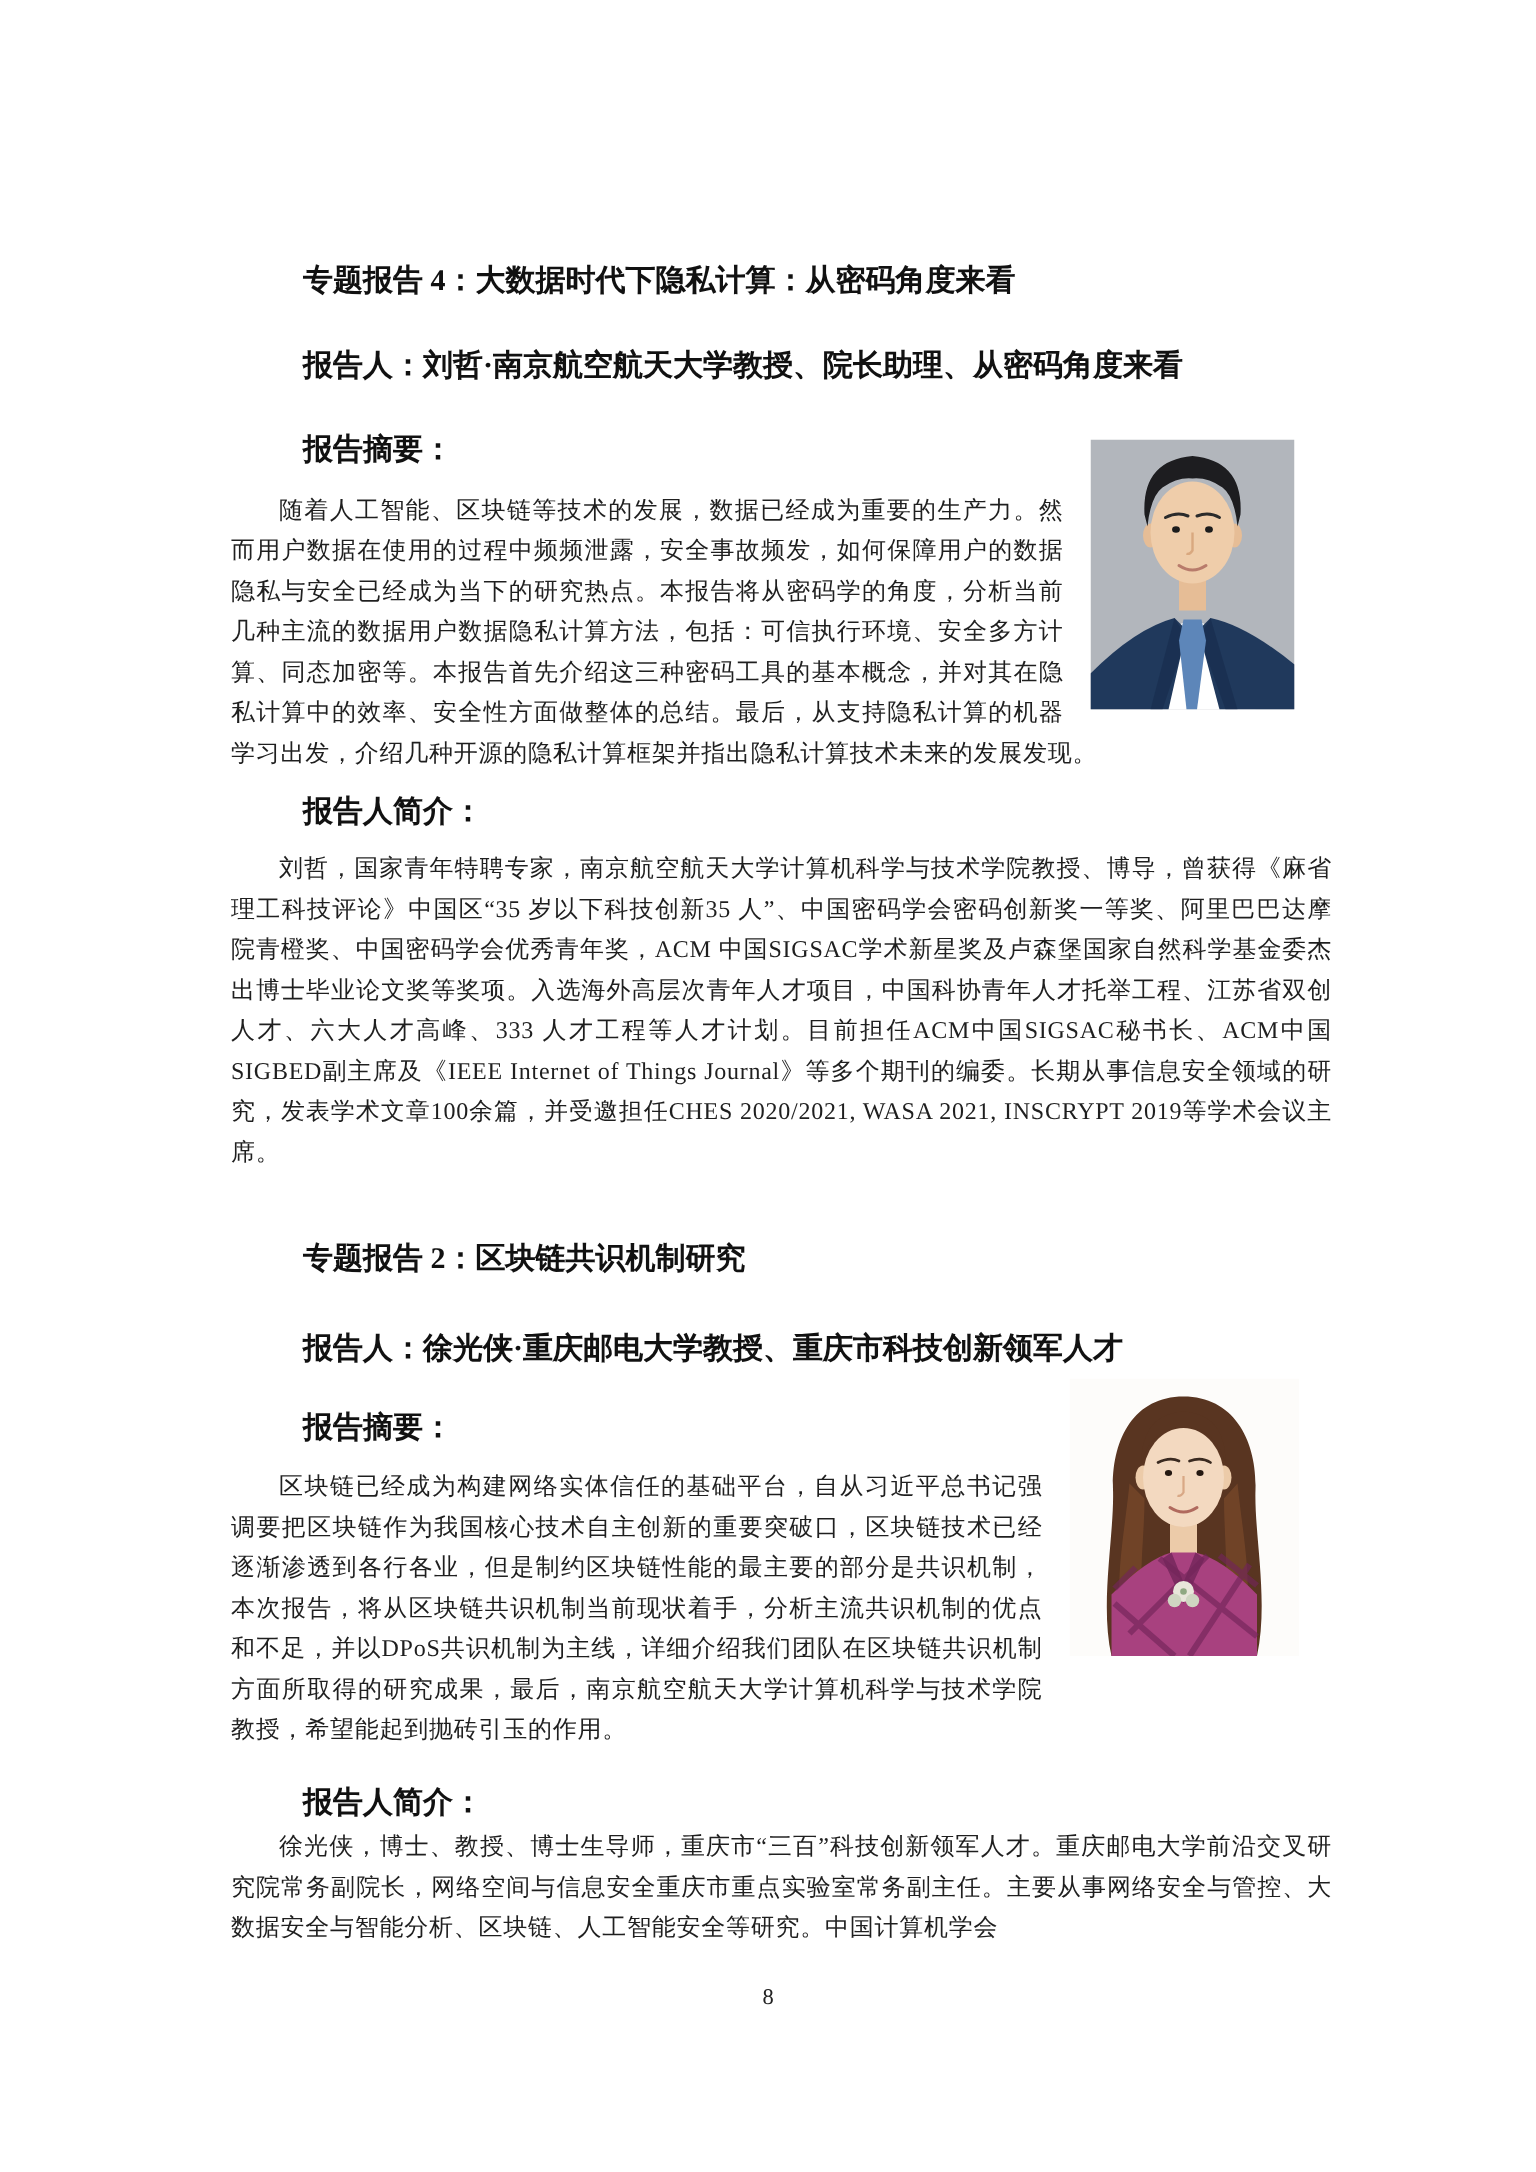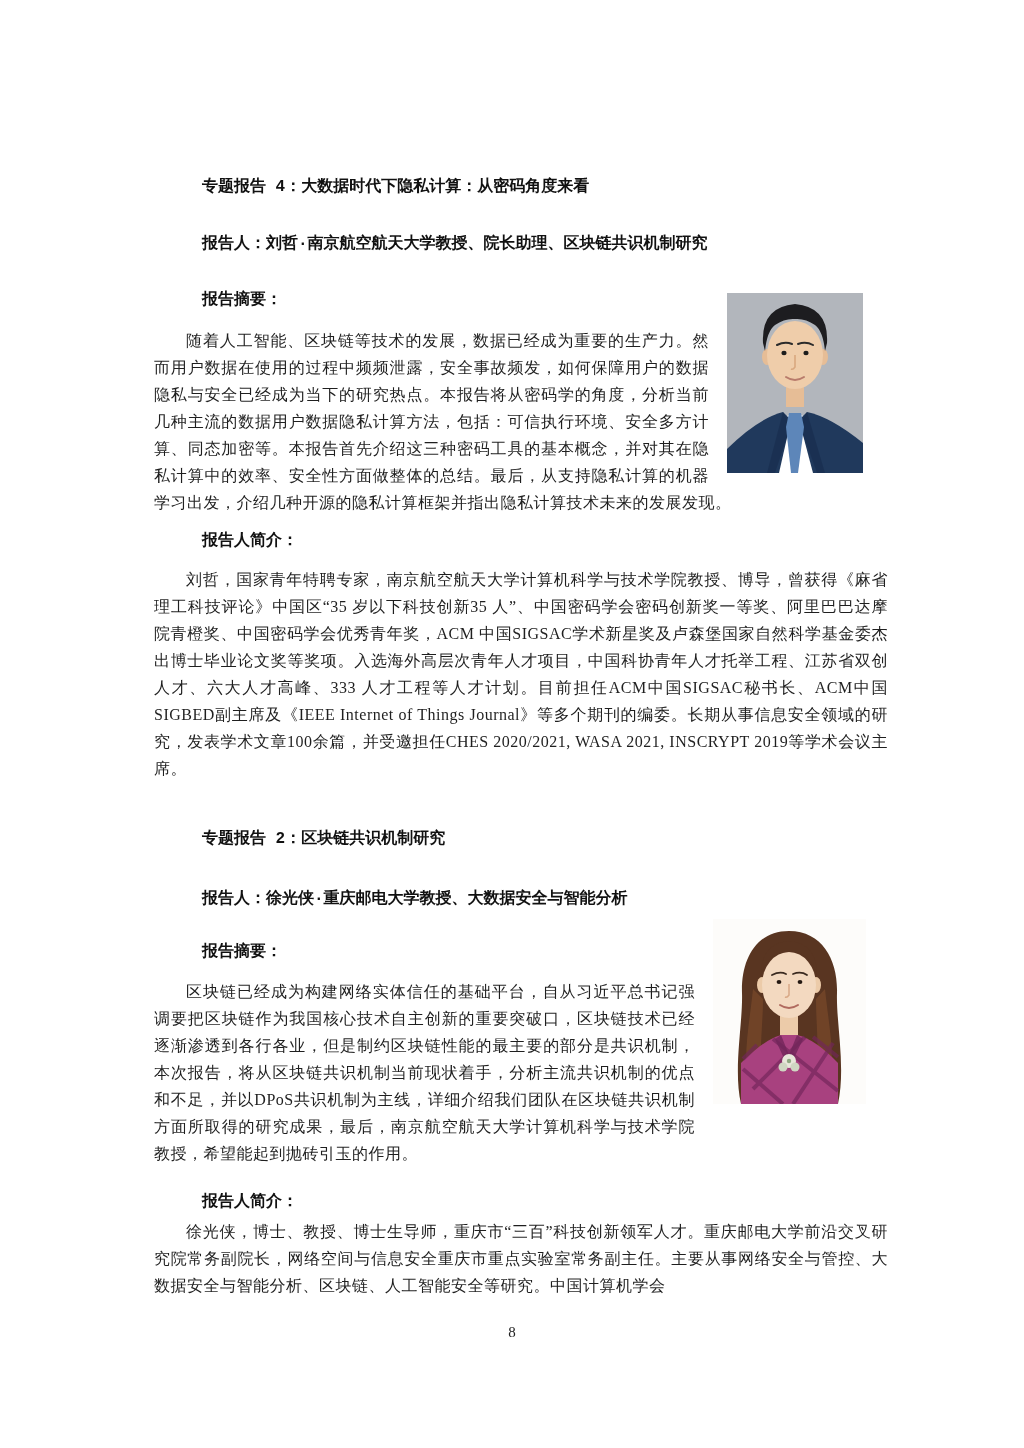--- a/index.html
+++ b/index.html
@@ -10,23 +10,23 @@
     font-family:"Liberation Serif","DejaVu Serif",serif;
     color:#1f1f1f;
     overflow:hidden;
   }
   .content{
     position:absolute;
     left:154px;top:176px;
     width:734px;
   }
   .h{
-    font-family:Liberation Mono, monospace;
+    font-family:Liberation Serif, serif;
     font-weight:bold;
-    font-size:16px;
+    font-size:20px;
     line-height:22px;
     padding-left:48px;
     color:#111111;
   }
   .title4{margin:0 0 35px 0;}
   .speaker4{margin:0 0 34px 0;}
   .abslabel4{margin:0 0 16px 0;}
   .biolabel4{margin:14px 0 14px 0;}
   .title5{margin:46px 0 38px 0;}
   .speaker5{margin:0 0 31px 0;}
@@ -61,21 +61,21 @@
     color:#222222;
   }
 </style>
 </head>
 <body>
 
 <div class="page">
   <div class="content">
 
     <div class="h title4">专题报告 4：大数据时代下隐私计算：从密码角度来看</div>
-    <div class="h speaker4">报告人：刘哲·南京航空航天大学教授、院长助理、区块链共识机制研究</div>
+    <div class="h speaker4">报告人：刘哲·南京航空航天大学教授、院长助理、从密码角度来看</div>
 
     <div class="absblock">
       <svg class="photo photo1" viewBox="0 0 136 180" role="img" aria-label="刘哲证件照：深色西装蓝色领带">
         <rect x="0" y="0" width="136" height="180" fill="#b2b6bc"></rect>
         <rect x="59" y="88" width="18" height="26" fill="#e6bd96"></rect>
         <path d="M26,180 L26,152 Q48,128 62,122 L74,122 Q88,128 110,152 L110,180 Z" fill="#ffffff"></path>
         <path d="M0,180 L0,156 Q30,126 56,119 L64,127 L52,180 Z" fill="#20395c"></path>
         <path d="M136,180 L136,150 Q104,124 80,119 L72,127 L86,180 Z" fill="#20395c"></path>
         <path d="M56,119 L64,132 L58,150 L48,180 L40,180 Z" opacity="0.55" fill="#16294a"></path>
         <path d="M80,119 L72,132 L80,152 L90,180 L98,180 Z" opacity="0.55" fill="#16294a"></path>
@@ -94,21 +94,21 @@
         <path d="M59,84 q9,6 18,0" stroke="#b87b6b" stroke-width="2" fill="none" stroke-linecap="round"></path>
       </svg>
       <div class="h abslabel4">报告摘要：</div>
       <p class="body">随着人工智能、区块链等技术的发展，数据已经成为重要的生产力。然而用户数据在使用的过程中频频泄露，安全事故频发，如何保障用户的数据隐私与安全已经成为当下的研究热点。本报告将从密码学的角度，分析当前几种主流的数据用户数据隐私计算方法，包括：可信执行环境、安全多方计算、同态加密等。本报告首先介绍这三种密码工具的基本概念，并对其在隐私计算中的效率、安全性方面做整体的总结。最后，从支持隐私计算的机器学习出发，介绍几种开源的隐私计算框架并指出隐私计算技术未来的发展发现。</p>
     </div>
 
     <div class="h biolabel4">报告人简介：</div>
     <p class="body">刘哲，国家青年特聘专家，南京航空航天大学计算机科学与技术学院教授、博导，曾获得《麻省理工科技评论》中国区“35 岁以下科技创新35 人”、中国密码学会密码创新奖一等奖、阿里巴巴达摩院青橙奖、中国密码学会优秀青年奖，ACM 中国SIGSAC学术新星奖及卢森堡国家自然科学基金委杰出博士毕业论文奖等奖项。入选海外高层次青年人才项目，中国科协青年人才托举工程、江苏省双创人才、六大人才高峰、333 人才工程等人才计划。目前担任ACM中国SIGSAC秘书长、ACM中国SIGBED副主席及《IEEE Internet of Things Journal》等多个期刊的编委。长期从事信息安全领域的研究，发表学术文章100余篇，并受邀担任CHES 2020/2021, WASA 2021, INSCRYPT 2019等学术会议主席。</p>
 
     <div class="h title5">专题报告 2：区块链共识机制研究</div>
-    <div class="h speaker5">报告人：徐光侠·重庆邮电大学教授、大数据安全与智能分析</div>
+    <div class="h speaker5">报告人：徐光侠·重庆邮电大学教授、重庆市科技创新领军人才</div>
 
     <div class="absblock">
       <svg class="photo photo2" viewBox="0 0 153 185" role="img" aria-label="徐光侠证件照：紫红色格纹上衣">
         <rect x="0" y="0" width="153" height="185" fill="#fdfcfa"></rect>
         <path d="M76,12 C42,12 28,42 29,74 C30,104 20,150 28,185 L125,185 C133,148 123,104 124,74 C125,42 110,12 76,12 Z" fill="#593521"></path>
         <path d="M40,70 C36,110 28,140 38,180 L52,180 C44,140 50,110 50,80 Z" opacity="0.7" fill="#7b4a2b"></path>
         <path d="M112,70 C116,110 124,140 114,180 L100,180 C108,140 103,110 103,80 Z" opacity="0.7" fill="#7b4a2b"></path>
         <rect x="67" y="92" width="18" height="26" fill="#eccba9"></rect>
         <path d="M28,185 L28,144 Q52,120 68,116 L84,116 Q102,120 125,144 L125,185 Z" fill="#a8417f"></path>
         <g stroke-width="4" opacity="0.65" stroke="#72255a">

